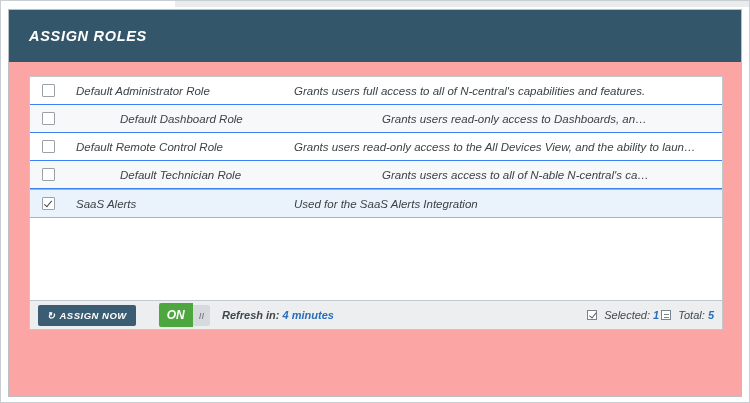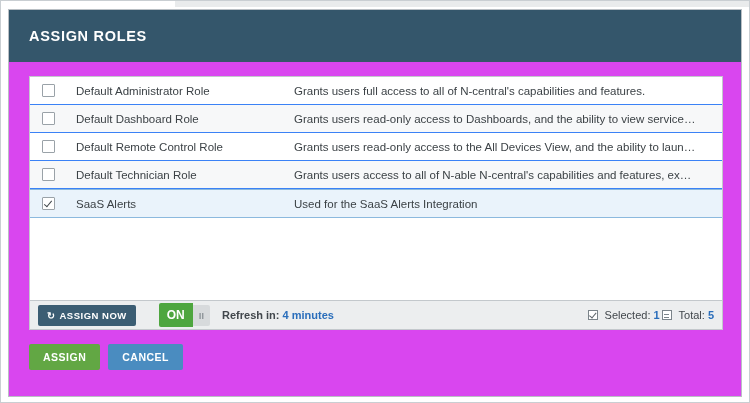--- a/index.html
+++ b/index.html
@@ -29,23 +29,24 @@
     left: 174px; top: 0;
     width: 576px; height: 6px;
     background: #e9ebec;
   }
   .modal {
     position: absolute;
     left: 7px;
     top: 8px;
     width: 734px;
     height: 388px;
-    background: #d946ef;
+    background: #fca5a5;
     border: 1px solid #b9bfc4;
     box-sizing: border-box;
+    font-style: italic;
   }
   .modal-header {
     height: 52px;
     background: #34566b;
     color: #ffffff;
     display: flex;
     align-items: center;
     padding: 0 20px;
     box-sizing: border-box;
   }
@@ -152,21 +153,21 @@
 
   .grid-row {
     display: flex;
     align-items: center;
     height: 27px;
     border-bottom: 1px solid #3b82f6;
     font-size: 11.5px;
     color: #3c4246;
     background: #ffffff;
   }
-  .grid-row.alt { background: #f7f8f9; }
+  .grid-row.alt { background: #f7f8f9; gap: 44px; }
   .grid-row.selected {
     background: #eaf3fb;
     border-top: 1px solid #8cb9de;
     border-bottom: 1px solid #8cb9de;
   }
   .cb {
     width: 13px;
     height: 13px;
     border: 1px solid #9aa2a8;
     background: #ffffff;
@@ -398,19 +399,15 @@
           <span>
             <span class="mini-ico lines"></span>
             <span>Total:</span>
             <span class="count-strong">5</span>
           </span>
         </span>
       </div>
 
     </div>
 
-    <div class="actions">
-      <span class="btn-assign">ASSIGN</span>
-      <span class="btn-cancel">CANCEL</span>
-    </div>
 
   </div>
 </div>
 
 </body></html>

